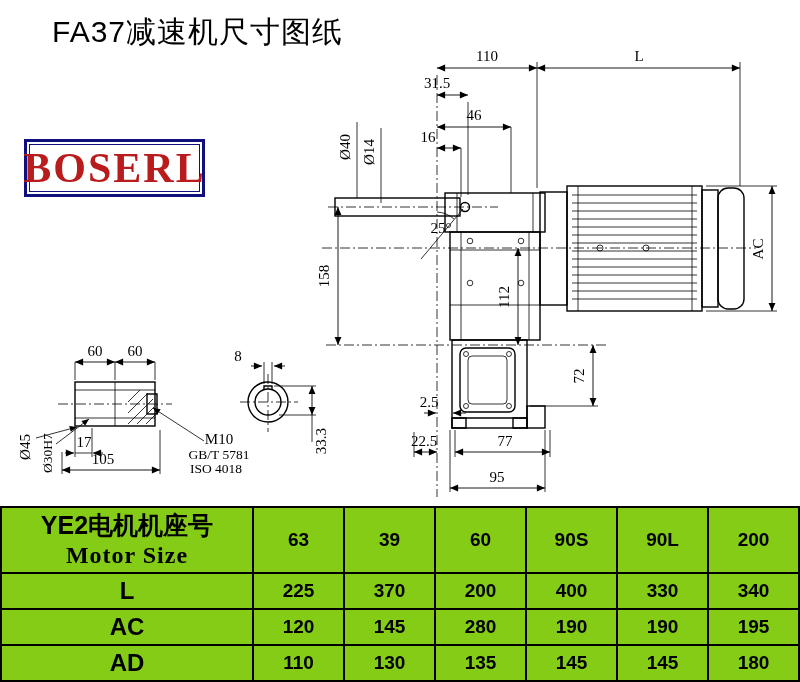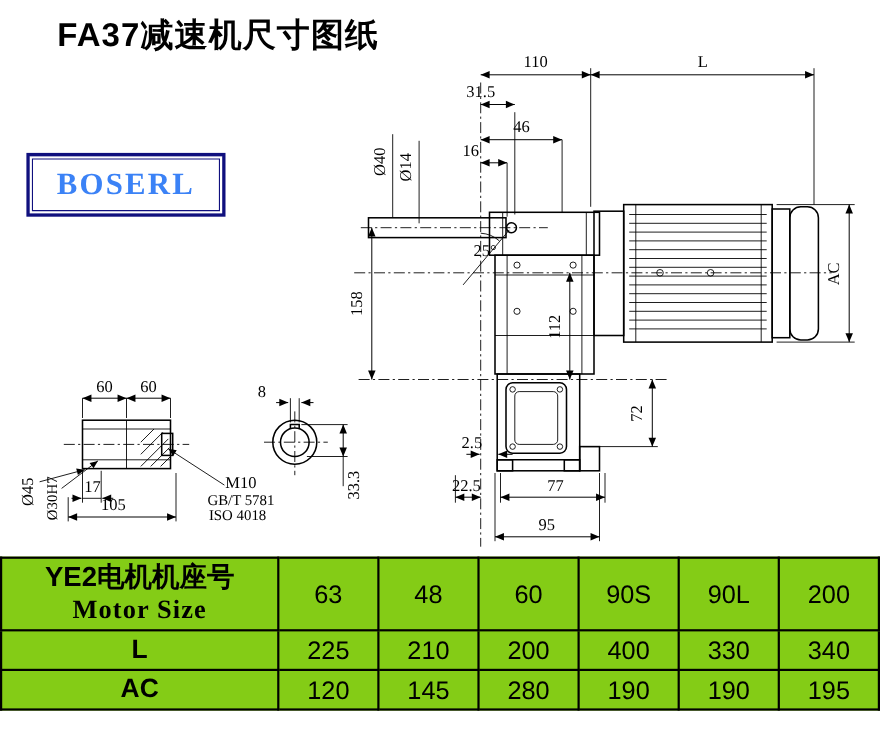--- a/index.html
+++ b/index.html
@@ -1,38 +1,38 @@
 <!DOCTYPE html>
 <html><head>
 <meta charset="utf-8">
 <style>
   *{margin:0;padding:0;box-sizing:border-box}
   html,body{width:800px;height:682px}
   body{position:relative;background:#fff;overflow:hidden;font-family:"Liberation Sans",sans-serif;color:#000}
-  .title{position:absolute;top:12px;left:52px;font-size:30px;font-weight:bold;letter-spacing:1px;white-space:nowrap}
+  .title{position:absolute;top:12px;left:52px;font-size:30px;font-weight:normal;letter-spacing:1px;white-space:nowrap}
   .logo{position:absolute;top:139px;left:24px;width:181px;height:58px;border:3px solid #10107e;
         box-shadow:inset 0 0 0 2px #fff,inset 0 0 0 3px #10107e;
         display:flex;align-items:center;justify-content:center;background:#fff}
-  .logo-text{font-family:"Liberation Serif",serif;font-weight:bold;font-size:28px;color:#3b82f6;letter-spacing:2px;line-height:1}
+  .logo-text{font-family:"Liberation Serif",serif;font-weight:bold;font-size:42px;color:#b91c1c;letter-spacing:2px;line-height:1}
   svg.drawing{position:absolute;top:0;left:0}
   .ol{stroke:#000;stroke-width:1.4;fill:none}
   .ol-thin{stroke:#000;stroke-width:0.8;fill:none}
   .dl{stroke:#000;stroke-width:0.9;fill:none}
   .xl{stroke:#000;stroke-width:0.8;fill:none}
   .cl{stroke:#000;stroke-width:0.8;fill:none;stroke-dasharray:10 3 2 3}
   .dim{font-family:"Liberation Serif",serif;font-size:15px;fill:#000;text-anchor:middle}
   .dim-s{font-size:13.5px}
   table.spec{position:absolute;left:0;top:506px;width:800px;border-collapse:collapse;table-layout:fixed;background:#84cc16}
   table.spec td{border:2px solid #000;text-align:center;vertical-align:middle;padding:0}
   table.spec col.c0{width:252px}
   tr.hr td{height:66px}
   tr.dr td{height:36px}
   .zh{font-size:25px;font-weight:bold;line-height:1.25}
   .en{font-family:Liberation Serif, serif;font-size:24px;font-weight:bold;letter-spacing:1px;line-height:1.2}
-  .num{font-size:23px;font-weight:normal}
+  .num{font-size:19px;font-weight:bold}
   .rowlabel{font-size:24px;font-weight:bold}
 </style>
 </head>
 <body>
 
 <svg class="drawing" width="800" height="505" viewBox="0 0 800 505">
   <defs>
     <marker id="arr" viewBox="0 0 10 10" refX="9.5" refY="5" markerWidth="10" markerHeight="10" orient="auto-start-reverse">
       <path d="M0.5,1.2 L9.5,5 L0.5,8.8 z" fill="#000"></path>
     </marker>
@@ -218,38 +218,47 @@
       <col>
       <col>
     </colgroup>
   <tbody>
     <tr class="hr">
       <td>
         <div class="zh">YE2电机机座号</div>
         <div class="en">Motor Size</div>
       </td>
       <td class="num">63</td>
-      <td class="num">48</td>
+      <td class="num">39</td>
       <td class="num">60</td>
       <td class="num">90S</td>
       <td class="num">90L</td>
       <td class="num">200</td>
     </tr>
     <tr class="dr">
       <td class="rowlabel">L</td>
       <td class="num">225</td>
-      <td class="num">210</td>
+      <td class="num">370</td>
       <td class="num">200</td>
       <td class="num">400</td>
       <td class="num">330</td>
       <td class="num">340</td>
     </tr>
     <tr class="dr">
       <td class="rowlabel">AC</td>
       <td class="num">120</td>
       <td class="num">145</td>
       <td class="num">280</td>
       <td class="num">190</td>
       <td class="num">190</td>
       <td class="num">195</td>
     </tr>
+    <tr class="dr">
+      <td class="rowlabel">AD</td>
+      <td class="num">110</td>
+      <td class="num">130</td>
+      <td class="num">135</td>
+      <td class="num">145</td>
+      <td class="num">145</td>
+      <td class="num">180</td>
+    </tr>
   </tbody>
 </table>
 
 </body></html>

